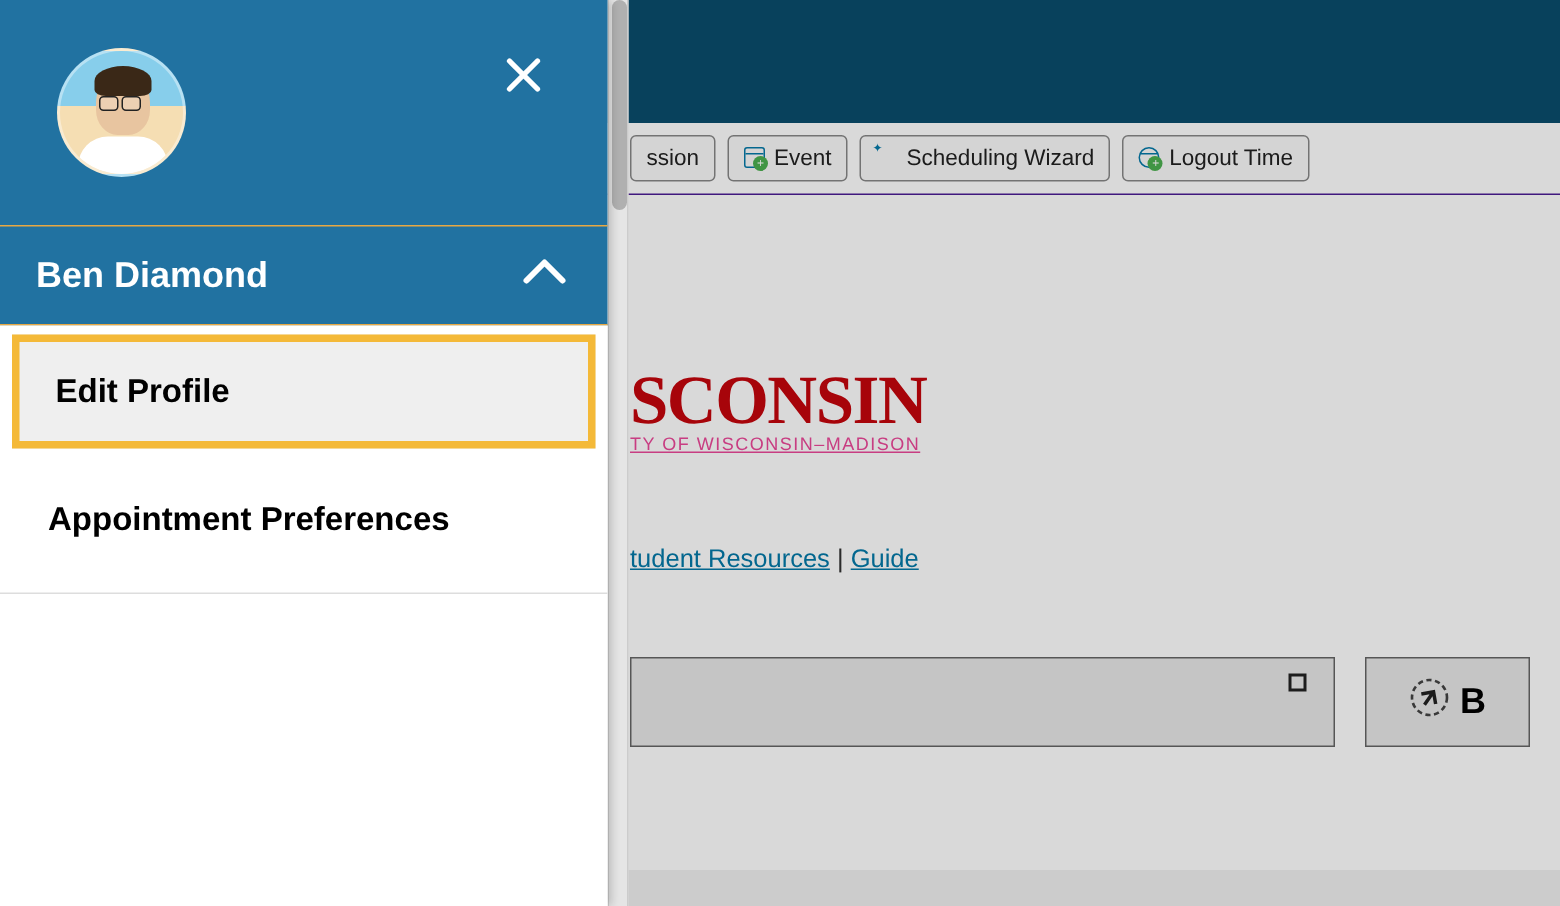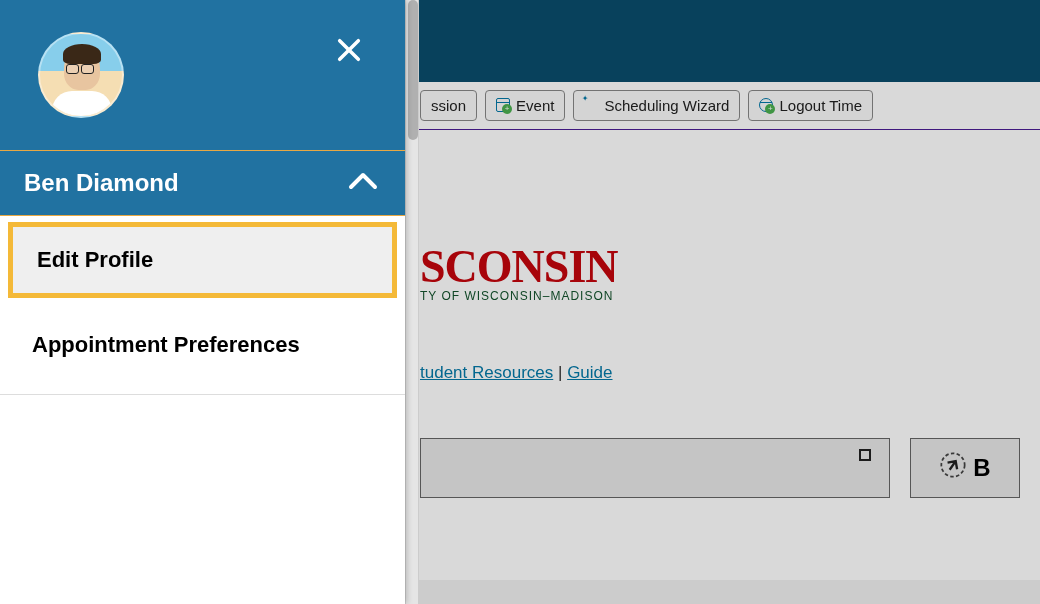--- a/index.html
+++ b/index.html
@@ -75,23 +75,24 @@
     }
     .logo-big {
       font-family: Georgia, serif;
       font-size: 46px;
       font-weight: 700;
       color: #c5050c;
       letter-spacing: -1px;
     }
     .logo-sub {
       font-size: 12px;
-      color: #14532d;
+      color: #ec4899;
       letter-spacing: 1px;
       margin-top: -4px;
+      text-decoration: underline;
     }
     .resource-links {
       font-size: 17px;
       color: #333;
     }
     .resource-links a {
       color: #0479a8;
       text-decoration: underline;
     }
     .divider {

